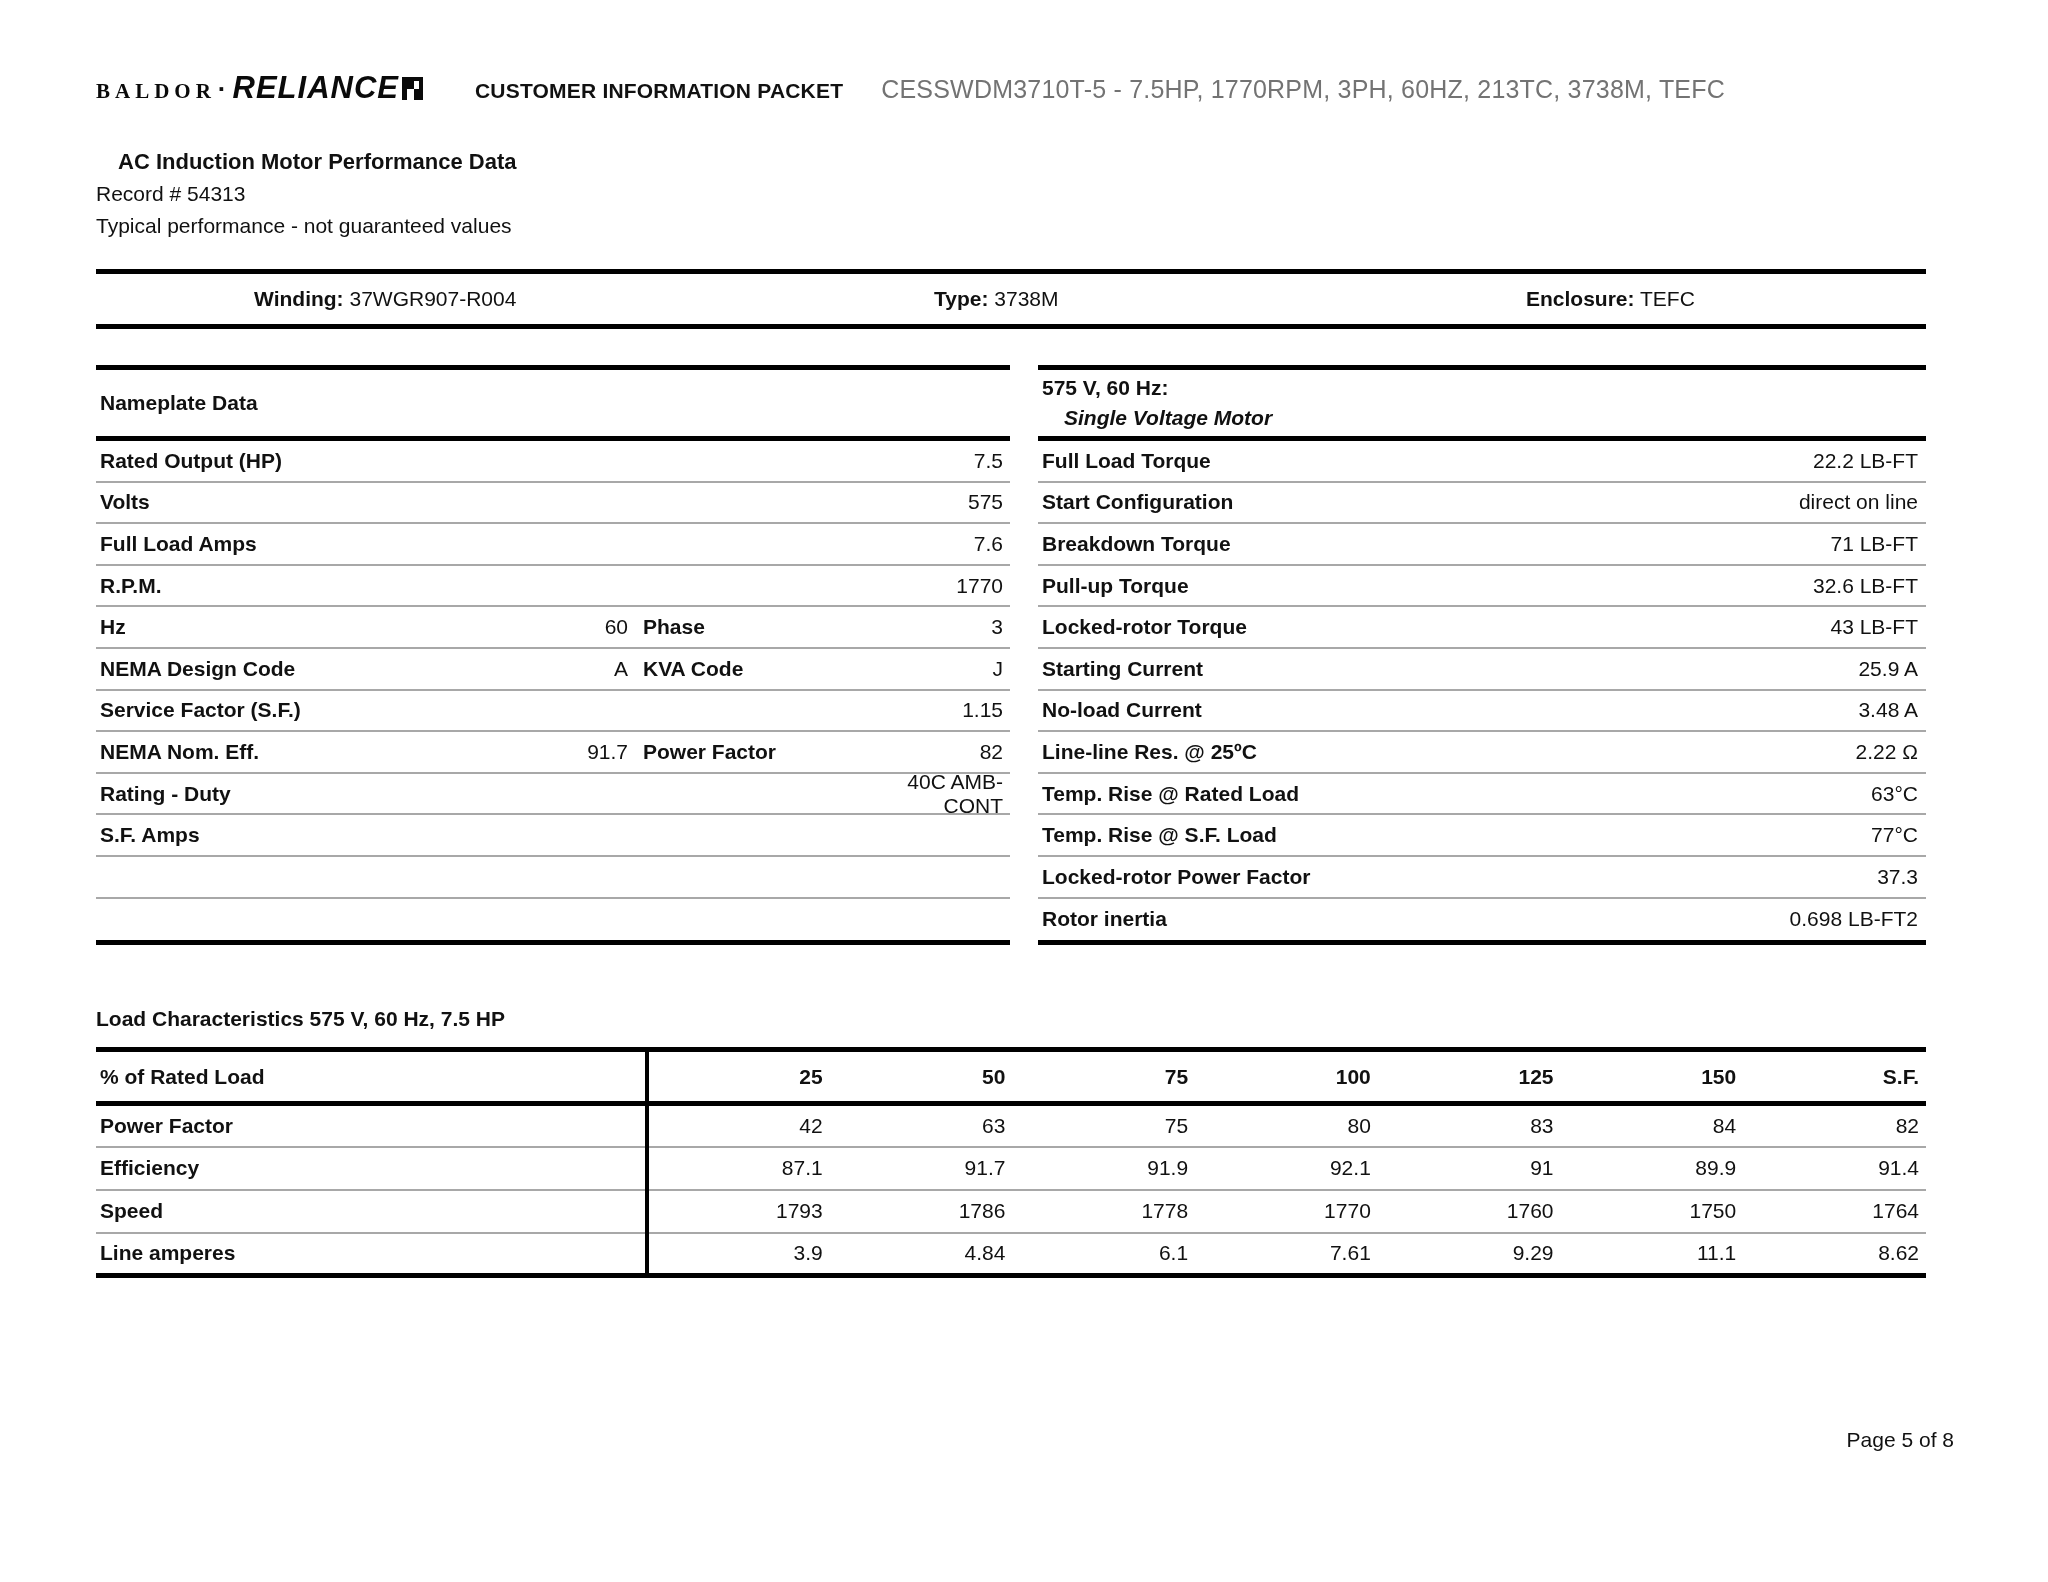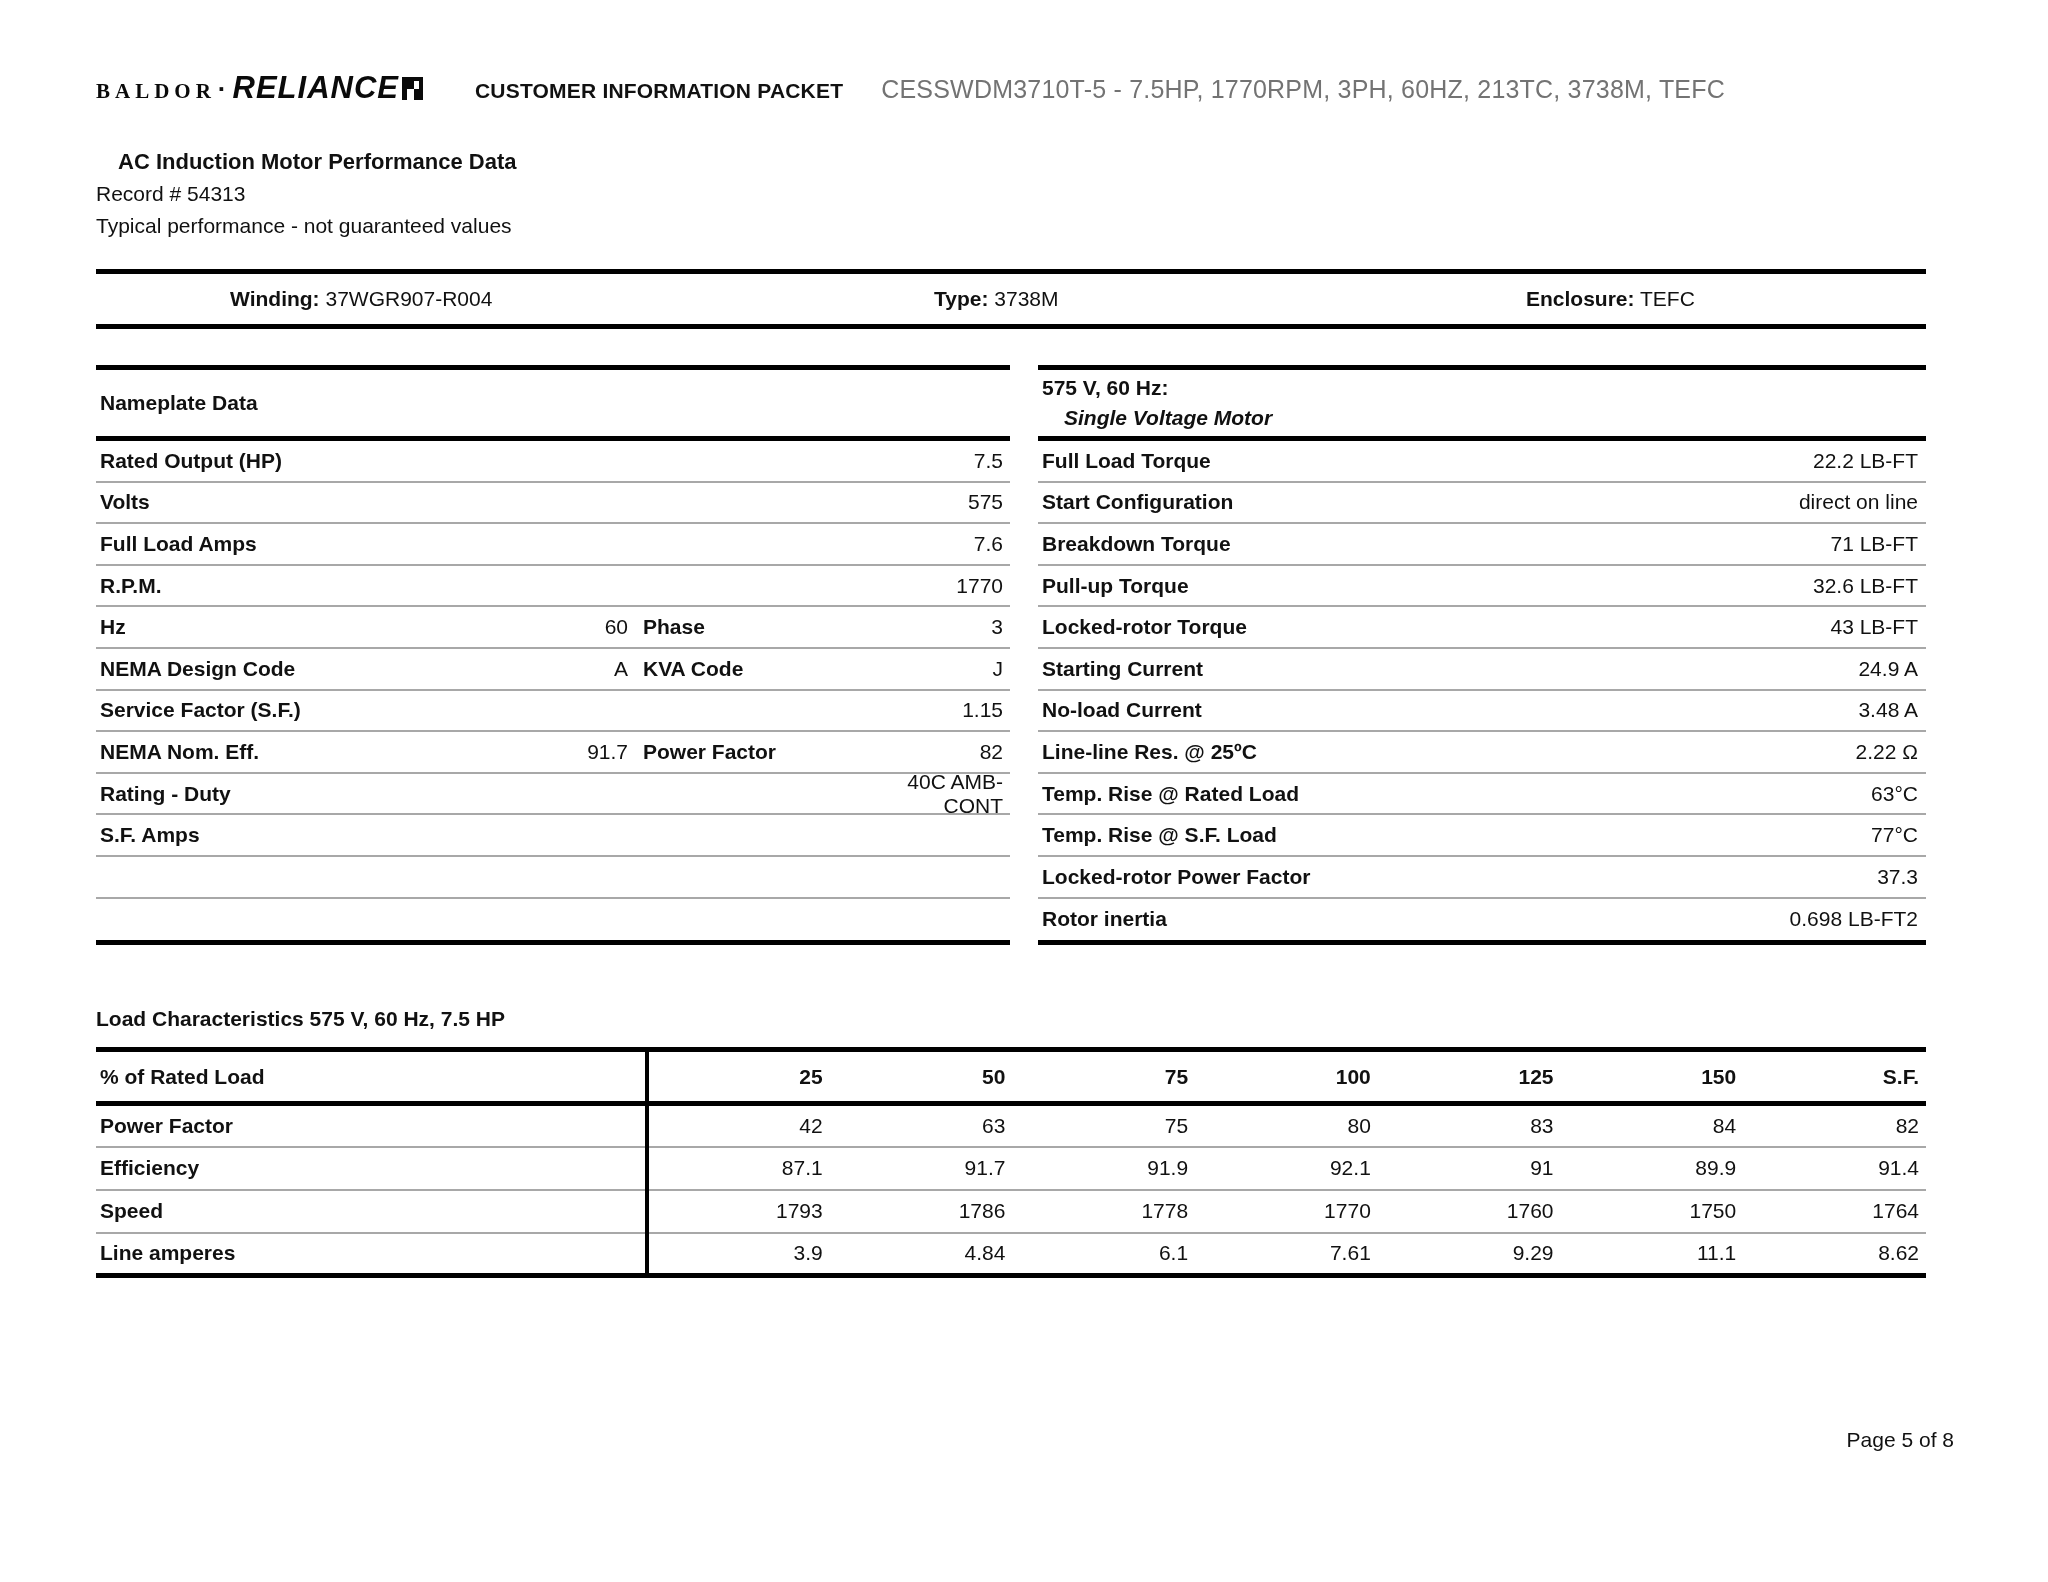--- a/index.html
+++ b/index.html
@@ -34,21 +34,21 @@
   .title-main { font-size: 22px; font-weight: bold; line-height: 32px; margin-left: 22px; }
   .title-sub  { font-size: 21px; line-height: 32px; }
 
   
   .winding-bar {
     margin-top: 27px; height: 60px;
     border-top: 5px solid #000; border-bottom: 5px solid #000;
     position: relative; font-size: 21px;
   }
   .winding-bar .cell { position: absolute; top: 50%; transform: translateY(-50%); white-space: nowrap; }
-  .wb-winding { left: 134px; }
+  .wb-winding { left: 158px; }
   .wb-type { left: 838px; }
   .wb-enclosure { left: 1430px; }
   .lbl { font-weight: bold; }
 
   
   .np-section { display: flex; margin-top: 36px; }
   .np-left  { width: 914px; }
   .np-right { width: 888px; margin-left: 28px; }
   .np-head {
     border-top: 5px solid #000; border-bottom: 5px solid #000;
@@ -235,21 +235,21 @@
         <div class="np-row">
           <span class="c-rlabel">Pull-up Torque</span>
           <span class="c-rval">32.6 LB-FT</span>
         </div>
         <div class="np-row">
           <span class="c-rlabel">Locked-rotor Torque</span>
           <span class="c-rval">43 LB-FT</span>
         </div>
         <div class="np-row">
           <span class="c-rlabel">Starting Current</span>
-          <span class="c-rval">24.9 A</span>
+          <span class="c-rval">25.9 A</span>
         </div>
         <div class="np-row">
           <span class="c-rlabel">No-load Current</span>
           <span class="c-rval">3.48 A</span>
         </div>
         <div class="np-row">
           <span class="c-rlabel">Line-line Res. @ 25ºC</span>
           <span class="c-rval">2.22 Ω</span>
         </div>
         <div class="np-row">

